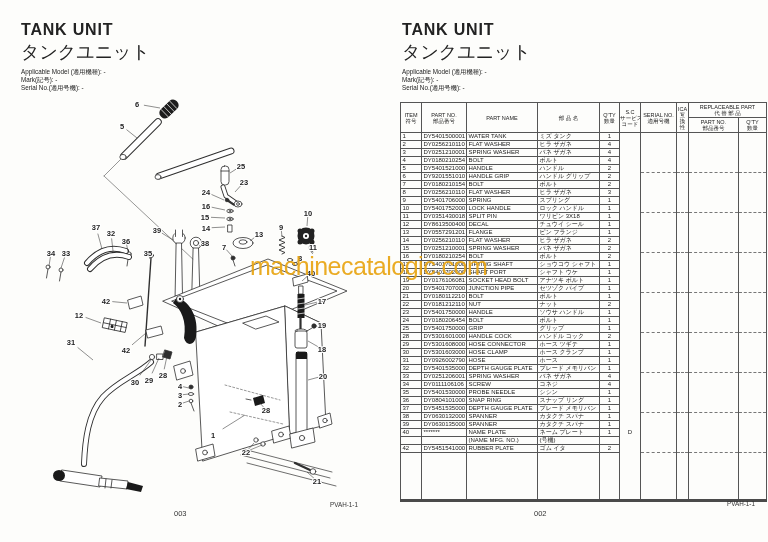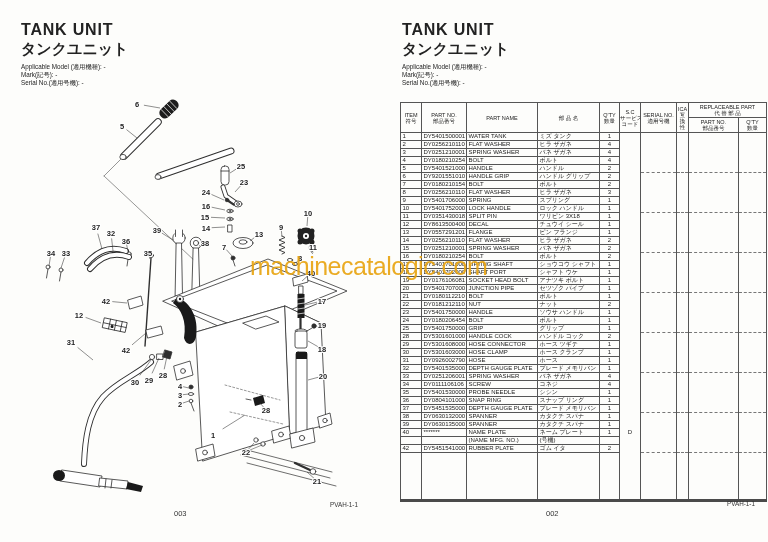--- a/index.html
+++ b/index.html
@@ -3,21 +3,21 @@
 <meta charset="utf-8">
 <style>
   html,body { margin:0; padding:0; }
   body {
     width:768px; height:542px; position:relative; overflow:hidden;
     background:#fdfdfb; color:#222;
     font-family:"Liberation Sans","DejaVu Sans",sans-serif;
   }
   .page-header { position:absolute; }
   .t-en { font-size:16px; font-weight:bold; letter-spacing:0.8px; }
-  .t-jp { font-size:15px; font-weight:bold; margin-top:1px; }
+  .t-jp { font-size:18px; font-weight:normal; margin-top:1px; }
   .meta { font-size:6.3px; line-height:8px; margin-top:4px; }
   .footer-code { position:absolute; font-size:6.3px; color:#333; }
   .footer-page { position:absolute; font-size:7.5px; color:#333; }
 
   #watermark {
     position:absolute; left:250px; top:252px; z-index:6;
     font-size:25px; font-weight:normal; letter-spacing:-0.5px; opacity:0.92;
     white-space:nowrap;
   }
 
@@ -885,13 +885,13 @@
         <td></td>
         <td></td>
         <td></td>
       </tr>
     </tbody>
 </table>
 
 <div id="watermark" style="color: rgb(233, 165, 18);">machinecatalogic.com</div>
 
 <div class="footer-code" style="left:727px; top:500px;">PVAH-1-1</div>
-<div class="footer-page" style="left:546px; top:509px;">002</div>
+<div class="footer-page" style="left:534px; top:509px;">002</div>
 
 </body></html>

